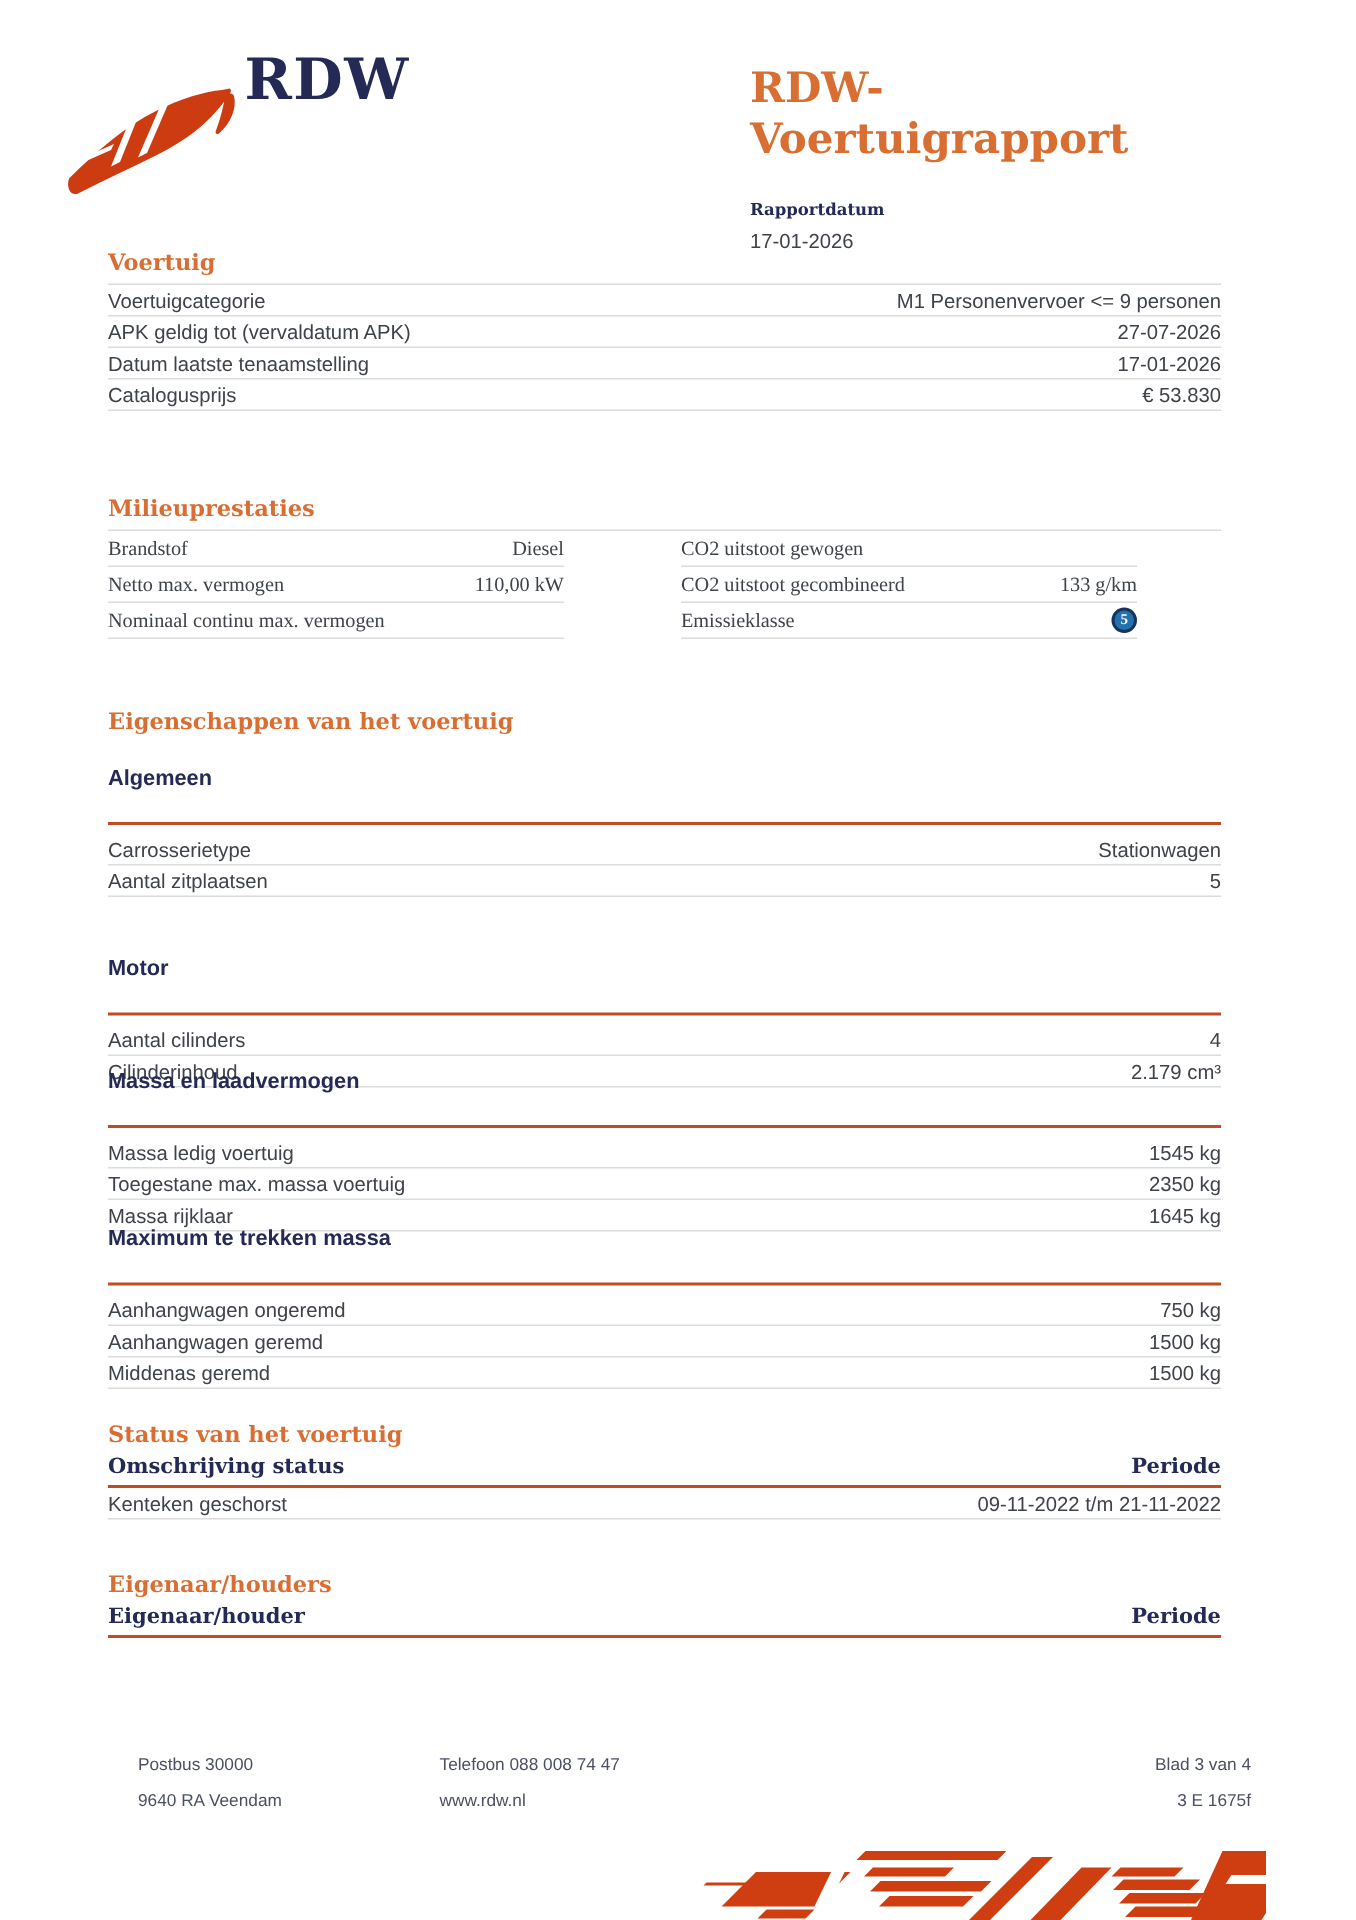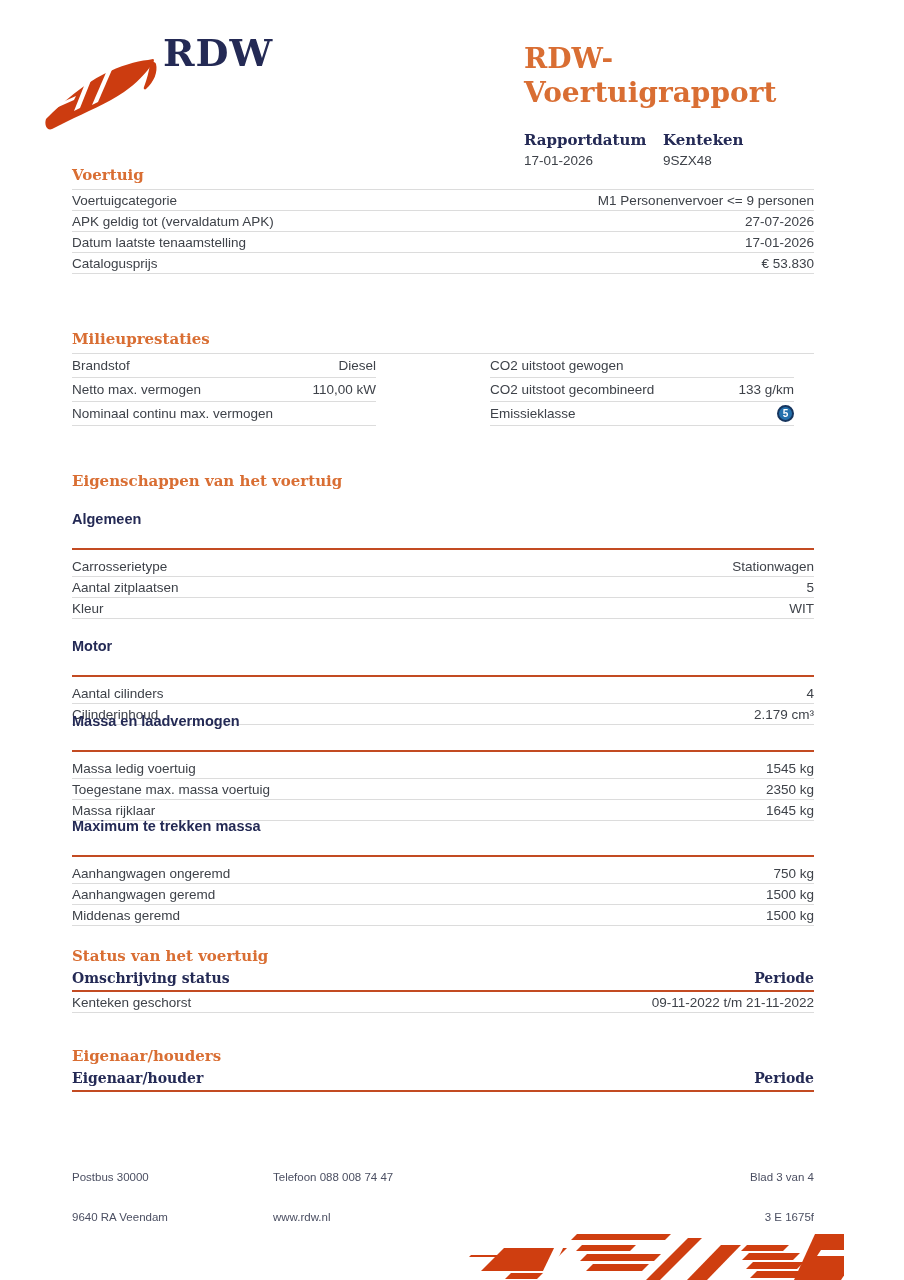--- a/index.html
+++ b/index.html
@@ -16,59 +16,59 @@
   }
   *{box-sizing:border-box;margin:0;padding:0;}
   html,body{background:#ffffff;}
   body{font-family:"Liberation Sans",sans-serif;color:var(--body-text);}
   .page{position:relative;width:844px;height:1280px;background:#fff;overflow:hidden;}
   .serif{font-family:"DejaVu Serif",serif;font-weight:bold;}
 
   
   .feather{position:absolute;left:42px;top:56px;width:120px;height:78px;}
   .logo-text{position:absolute;left:163px;top:30px;font-size:38px;letter-spacing:1px;color:var(--brand-navy);}
-  .head-right{position:absolute;left:524px;top:42px;width:330px;}
+  .head-right{position:absolute;left:500px;top:42px;width:330px;}
   .title{font-size:28px;line-height:34px;color:var(--heading-orange);font-weight:bold;}
   .head-meta{display:grid;grid-template-columns:139px auto;margin-top:21px;}
-  .meta-label{font-size:15px;color:var(--brand-navy);line-height:18px;}
+  .meta-label{font-size:11px;color:var(--brand-navy);line-height:18px;}
   .meta-value{font-size:13.5px;margin-top:4px;line-height:16px;}
 
   
   section,.abs{position:absolute;left:72px;width:742px;}
   .sec-h{font-size:15px;line-height:18px;color:var(--heading-orange);margin-bottom:5px;}
   .rows{border-top:1px solid var(--line-gray);}
   .row{display:flex;justify-content:space-between;align-items:center;height:21px;
        border-bottom:1px solid var(--line-gray);font-size:13.5px;}
   .row .lbl{white-space:nowrap;}
   .row .val{white-space:nowrap;text-align:right;}
 
   
-  .milieu-grid{display:grid;grid-template-columns:304px 304px;column-gap:114px;border-top:1px solid var(--line-gray);}
+  .milieu-grid{display:grid;grid-template-columns:304px 304px;column-gap:78px;border-top:1px solid var(--line-gray);font-family:Liberation Serif, serif;}
   .mrow{display:grid;grid-template-columns:auto 1fr;align-items:center;height:24px;
         border-bottom:1px solid var(--line-gray);font-size:13.5px;}
   .mrow .val{text-align:right;}
   .mrow-r{display:grid;grid-template-columns:1fr auto;align-items:center;height:24px;
           border-bottom:1px solid var(--line-gray);font-size:13.5px;}
   .mrow-r .val{text-align:right;}
   .badge{display:inline-flex;align-items:center;justify-content:center;width:17px;height:17px;
          border-radius:50%;background:var(--badge-blue);border:2px solid var(--badge-ring);
          color:#fff;font-size:10px;font-weight:bold;line-height:1;}
 
   
   .sub-h{font-size:14.5px;font-weight:bold;color:var(--brand-navy);line-height:17px;
          padding-bottom:20px;border-bottom:2px solid var(--rule-orange);}
   .sub .rows{border-top:none;margin-top:6px;}
 
   
   .colhead{display:flex;justify-content:space-between;font-size:14px;color:var(--brand-navy);
            padding-bottom:4px;border-bottom:2px solid var(--rule-orange);margin-top:3px;text-align:right;}
 
   
-  #footer{display:grid;grid-template-columns:201px 1fr auto;row-gap:26px;
-          font-size:11.5px;line-height:14px;color:var(--footer-text);}
+  #footer{display:grid;grid-template-columns:201px 1fr auto;row-gap:10px;
+          font-size:11.5px;line-height:14px;color:var(--footer-text);margin-left:20px;}
   #footer .right{text-align:right;}
 
   #stripes{position:absolute;right:0;bottom:0;width:385px;height:48px;}
   .op{fill:var(--stripe-orange);}
   .wp{fill:#ffffff;}
 </style>
 </head>
 <body>
 
 <div class="page">
@@ -82,24 +82,20 @@
   </svg>
   <div class="logo-text serif">RDW</div>
 
   <div class="head-right">
     <h1 class="title serif">RDW-Voertuigrapport</h1>
     <div class="head-meta">
       <div>
         <div class="meta-label serif">Rapportdatum</div>
         <div class="meta-value">17-01-2026</div>
       </div>
-      <div>
-        <div class="meta-label serif">Kenteken</div>
-        <div class="meta-value">9SZX48</div>
-      </div>
     </div>
   </div>
 
   <section style="top:166px">
     <h2 class="sec-h serif">Voertuig</h2>
     <div class="rows">
       <div class="row">
         <span class="lbl">Voertuigcategorie</span>
         <span class="val">M1 Personenvervoer &lt;= 9 personen</span>
       </div>
@@ -157,24 +153,20 @@
   <section class="sub" style="top:511px">
     <h3 class="sub-h">Algemeen</h3>
     <div class="rows">
       <div class="row">
         <span class="lbl">Carrosserietype</span>
         <span class="val">Stationwagen</span>
       </div>
       <div class="row">
         <span class="lbl">Aantal zitplaatsen</span>
         <span class="val">5</span>
-      </div>
-      <div class="row">
-        <span class="lbl">Kleur</span>
-        <span class="val">WIT</span>
       </div>
     </div>
   </section>
 
   <section class="sub" style="top:638px">
     <h3 class="sub-h">Motor</h3>
     <div class="rows">
       <div class="row">
         <span class="lbl">Aantal cilinders</span>
         <span class="val">4</span>

